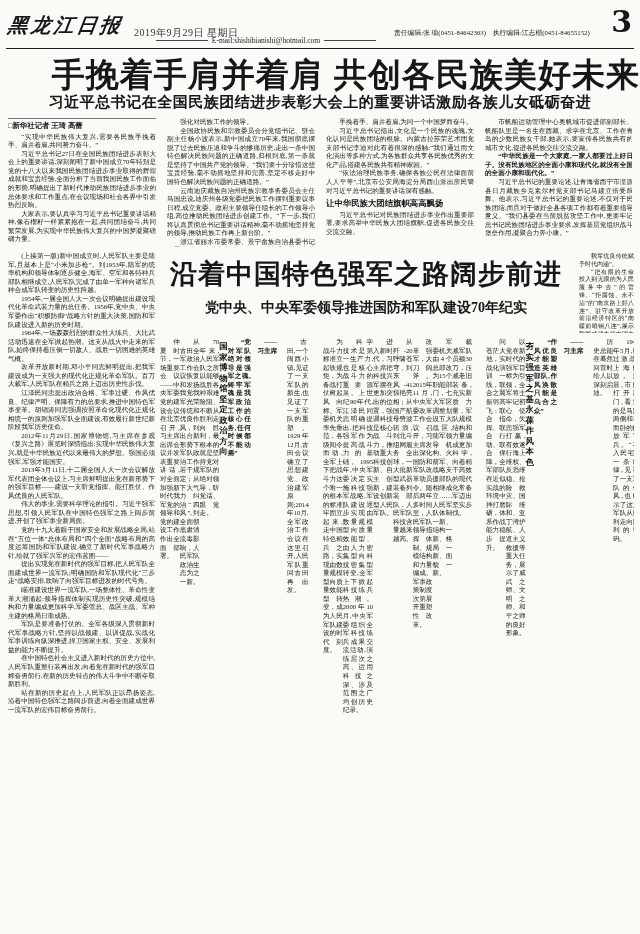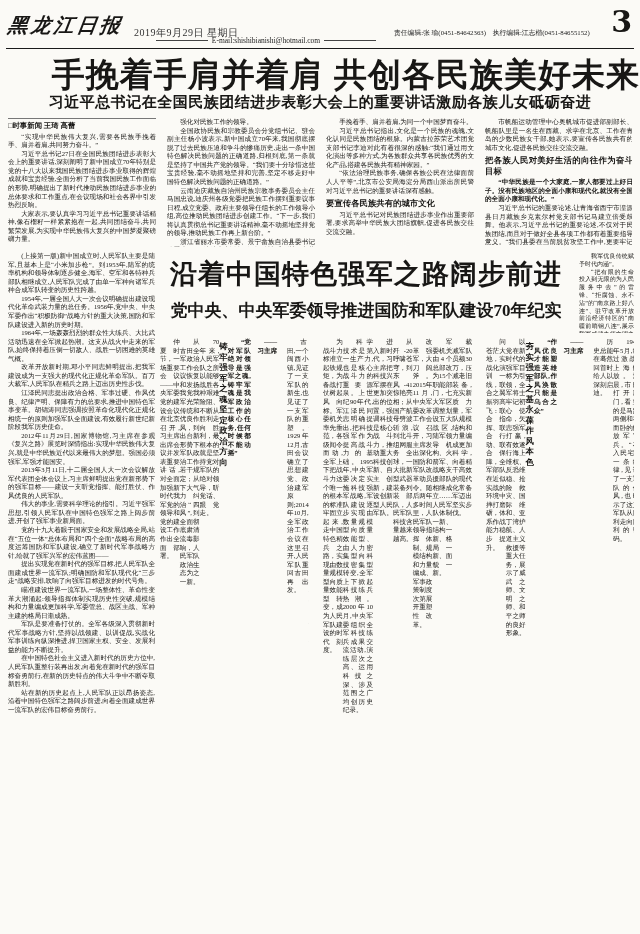--- a/index.html
+++ b/index.html
@@ -35,21 +35,21 @@
           border-top:.8px solid #777;padding-top:2px;margin-bottom:2px !important;}
   .subhead{font-family:"Liberation Sans",sans-serif;font-weight:bold;font-size:8.4px;
            text-align:center;text-indent:0 !important;margin:3px 0 2px !important;line-height:1.25;}
   .quote{font-weight:bold;}
   .quote-attr{text-align:right !important;font-weight:bold;padding-right:1.5em;}
 
   
   .cont-col{position:absolute;left:8px;top:252px;width:147px;height:676px;overflow:hidden;}
   .a2-headblock{position:absolute;left:160px;top:254px;width:412px;height:76px;text-align:center;}
   .a2-headline{font-family:Liberation Sans, sans-serif;font-weight:900;font-size:27px;letter-spacing:1px;margin:2px 0 7px;}
-  .a2-sub{font-weight:bold;font-size:17px;font-family:Liberation Serif, serif;}
+  .a2-sub{font-weight:bold;font-size:14px;font-family:Liberation Serif, serif;}
   .a2-side{position:absolute;left:579px;top:253px;width:55px;height:80px;overflow:hidden;}
   .a2-side p{font-size:6px !important;line-height:1.3;}
   .a2-body{position:absolute;left:160px;top:338px;width:474px;height:590px;display:flex;gap:14px;overflow:hidden;}
   .a2-body .col{width:149px;min-width:149px;overflow:hidden;display:flex;}
   .sign{font-weight:bold;}
   .dateline{text-align:right !important;font-weight:bold;padding-right:.5em;text-indent:0 !important;}
 
   
   .notice{border:1px solid #2a2a28;background:#737373;display:flex;gap:4px;padding:4px 4px;margin-top:6px;}
   .notice.first{margin-top:auto;}
@@ -74,43 +74,42 @@
     </div>
     <div class="editors">责任编辑:张 瑜(0451-84642363)　执行编辑:江志楷(0451-84655152)</div>
     <div class="pageno">3</div>
   </div>
 
   <div class="a1-headline">手挽着手肩并着肩 共创各民族美好未来</div>
   <div class="a1-sub">习近平总书记在全国民族团结进步表彰大会上的重要讲话激励各族儿女砥砺奋进</div>
 
   <div class="a1-body small">
     <div class="col">
-      <p class="byline">□时事新闻 王琦 高蕾</p>
+      <p class="byline">□新华社记者 王琦 高蕾</p>
       <p>“实现中华民族伟大复兴,需要各民族手挽着手、肩并着肩,共同努力奋斗。”</p>
       <p>习近平总书记27日在全国民族团结进步表彰大会上的重要讲话,深刻阐明了新中国成立70年特别是党的十八大以来我国民族团结进步事业取得的辉煌成就和宝贵经验,全面分析了当前我国民族工作面临的形势,明确提出了新时代推动民族团结进步事业的总体要求和工作重点,在会议现场和社会各界中引发热烈反响。</p>
       <p>大家表示,要认真学习习近平总书记重要讲话精神,像石榴籽一样紧紧抱在一起,共同团结奋斗,共同繁荣发展,为实现中华民族伟大复兴的中国梦凝聚磅礴力量。</p>
       <p class="subhead">把各族干部群众的思想和行动统一到党中央决策部署上来</p>
 
     </div>
     <div class="col">
       <p>强化对民族工作的领导。</p>
       <p>全国政协民族和宗教委员会分党组书记、驻会副主任杨小波表示,新中国成立70年来,我国彻底摆脱了过去民族压迫和争斗的惨痛历史,走出一条中国特色解决民族问题的正确道路,归根到底,第一条就是坚持了中国共产党的领导。“我们要十分珍惜这些宝贵经验,毫不动摇地坚持和完善,坚定不移走好中国特色解决民族问题的正确道路。”</p>
       <p>云南迪庆藏族自治州民族宗教事务委员会主任马国忠说,迪庆州各级党委把民族工作摆到重要议事日程,成立党委、政府主要领导任组长的工作领导小组,高位推动民族团结进步创建工作。“下一步,我们将认真贯彻总书记重要讲话精神,毫不动摇地坚持党的领导,推动民族工作再上新台阶。”</p>
       <p>浙江省丽水市委常委、景宁畲族自治县委书记陈重表示,要继续大力弘扬“红船精神”和“浙西南革命精神”,努力营造各民族共同团结奋斗的浓厚氛围。</p>
     </div>
     <div class="col">
       <p>手挽着手、肩并着肩,为同一个中国梦而奋斗。</p>
       <p>习近平总书记指出,文化是一个民族的魂魄,文化认同是民族团结的根脉。内蒙古拉苏荣艺术团党支部书记李迪对此有着很深的感触:“我们通过用文化演出等多种方式,为各族群众共享各民族优秀的文化产品,搭建各民族共有精神家园。”</p>
       <p>“依法治理民族事务,确保各族公民在法律面前人人平等”,北京市公安局海淀分局西山派出所民警对习近平总书记的重要讲话深有感触。</p>
-      <p class="subhead">要宣传各民族共有的城市文化</p>
+      <p class="subhead">让中华民族大团结旗帜高高飘扬</p>
       <p>习近平总书记对民族团结进步事业作出重要部署,要求高举中华民族大团结旗帜,促进各民族交往交流交融。</p>
     </div>
     <div class="col">
       <p>市帆船运动管理中心奥帆城市促进部副部长、帆船队里是一名生在西藏、求学在北京、工作在青岛的少数民族女干部,她表示,要宣传各民族共有的城市文化,促进各民族交往交流交融。</p>
-      <p class="subhead">把各族人民对美好生活的向往作为奋斗目标</p>
       <p class="quote">“中华民族是一个大家庭,一家人都要过上好日子。没有民族地区的全面小康和现代化,就没有全国的全面小康和现代化。”</p>
       <p>习近平总书记的重要论述,让青海省西宁市湟源县日月藏族乡克素尔村党支部书记马建立倍受鼓舞。他表示,习近平总书记的重要论述,不仅对于民族团结,而且对于做好全县各项工作都有着重要指导意义。“我们县委在当前脱贫攻坚工作中,更要牢记总书记民族团结进步事业要求,发挥基层党组织战斗堡垒作用,凝聚合力奔小康。”</p>
 
     </div>
   </div>
 
   <div class="cont-col small army">
     <p>(上接第一版)新中国成立时,人民军队主要是陆军,且基本上是“小米加步枪”。到1953年,陆军的统率机构和领导体制逐步健全,海军、空军和各特种兵部队相继成立,人民军队完成了由单一军种向诸军兵种合成军队转变的历史性跨越。</p>
     <p>1954年,一届全国人大一次会议明确提出建设现代化革命武装力量的总任务。1956年,党中央、中央军委作出“积极防御”战略方针的重大决策,国防和军队建设进入新的历史时期。</p>
     <p>1964年,一场轰轰烈烈的群众性大练兵、大比武活动迅速在全军掀起热潮。这支从战火中走来的军队,始终保持着压倒一切敌人、战胜一切困难的英雄气概。</p>
@@ -135,21 +134,21 @@
   <div class="a2-side small">
     <p>我军优良传统赋予时代内涵”。</p>
     <p>“把有限的生命投入到无限的为人民服务中去”的雷锋、“拒腐蚀、永不沾”的“南京路上好八连”、驻守改革开放前沿经济特区的“南疆前哨钢八连”,展示我军威武之师文明之师形象的国宾护卫队、仪仗大队,一个个响亮的名字,标注出全军将士的精神高度,闪耀着革命传统的时代光芒。</p>
   </div>
 
   <div class="a2-body small army">
     <div class="col">
       <p>仲夏时节,一场重要会议——中央军委党的建设会议在北京召开,习主席出席会议并发表重要讲话,对全面加强新时代我军党的领导和党的建设工作作出全面部署。</p>
       <p>从古田全军政治工作会议恢复和发扬我党我军光荣传统和优良作风,到出台新形势下军队政治工作若干规定;从下大气力纠治“四风”,到全面彻底肃清流毒影响,人民军队政治生态为之一新。</p>
       <p>70年来,人民军队之所以能够战胜各种艰难险阻、不断从胜利走向胜利,最根本的就是坚持党对军队的绝对领导,听党话、跟党走。</p>
-      <p class="subhead">铸牢强军之魂 坚定政治方向</p>
+      <p class="subhead">国家博物馆 坚定政治方向</p>
       <p class="quote">“党对军队绝对领导是强军之魂,铸牢军魂是我军政治工作的核心任务,任何时候都不能动摇”</p>
       <p class="quote-attr">——习主席</p>
       <p>古田,一个闽西小镇,见证了一支军队的新生,也见证了一支军队的重塑。1929年12月,古田会议确立了思想建党、政治建军原则;2014年10月,全军政治工作会议在这里召开,人民军队重回古田再出发。</p>
       <p>深化国防和军队改革,着眼于贯彻新时代政治建军的要求,推进领导掌握部队和高效指挥部队有机统一,形成军委管总、战区主战、军种主建新格局,一系列体制设计和制度安排,把党对军队绝对领导的根本原则和制度进一步固化下来并加以完善。</p>
       <p>中央军委先后印发《关于贯彻落实军委主席负责制建立和完善相关工作机制的意见》《关于全面深入贯彻军委主席负责制的意见》,作出一系列部署安排。</p>
       <p>铁流滚滚,陆军多支劲旅挺进大漠砺兵;巨舰犁波,海军多支编队互为对手多维对抗;云海苍茫,空军轰炸机前出远海训练;深山密林,火箭军一枚枚新型导弹引弓待发……</p>
       <p>能打仗、打胜仗,是党和人民对军队的根本要求,也是军队存在的根本价值所在。70年来,在党中央、中央军委坚强领导下,人民军队始终保持箭在弦上的戒备状态,时刻听从党和人民召唤。</p>
     </div>
     <div class="col">
       <p>为战斗力标准立起铁规矩,为备战打仗树起风向标。军委机关率先垂范,各级闻令而动,全军上下把战斗力这个唯一的根本的标准牢固立起来,走中国特色精兵之路,实现由数量规模型向质量效能型转变,成为人民军队建设的时代刻度。</p>

